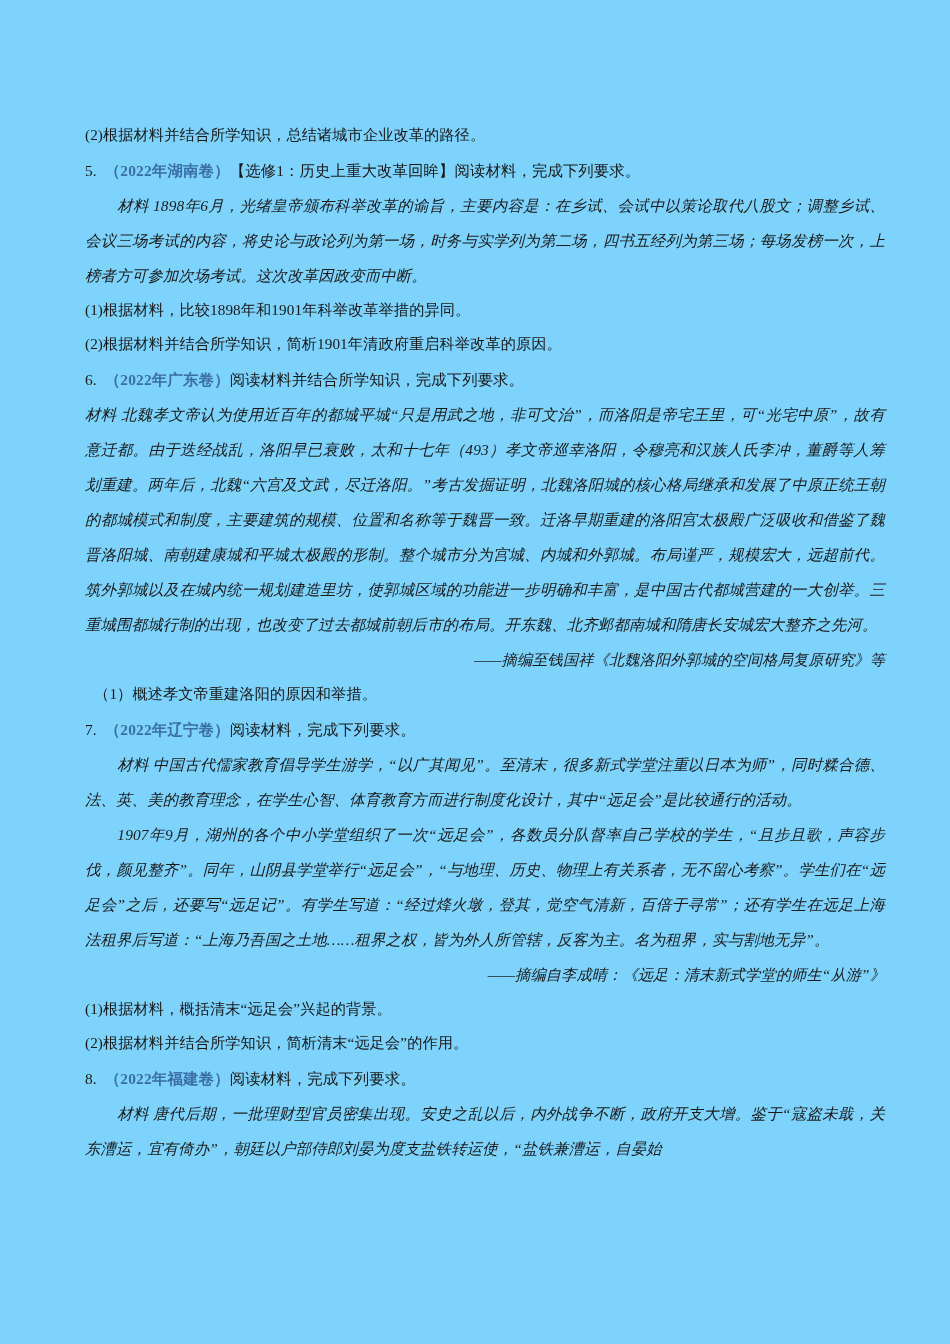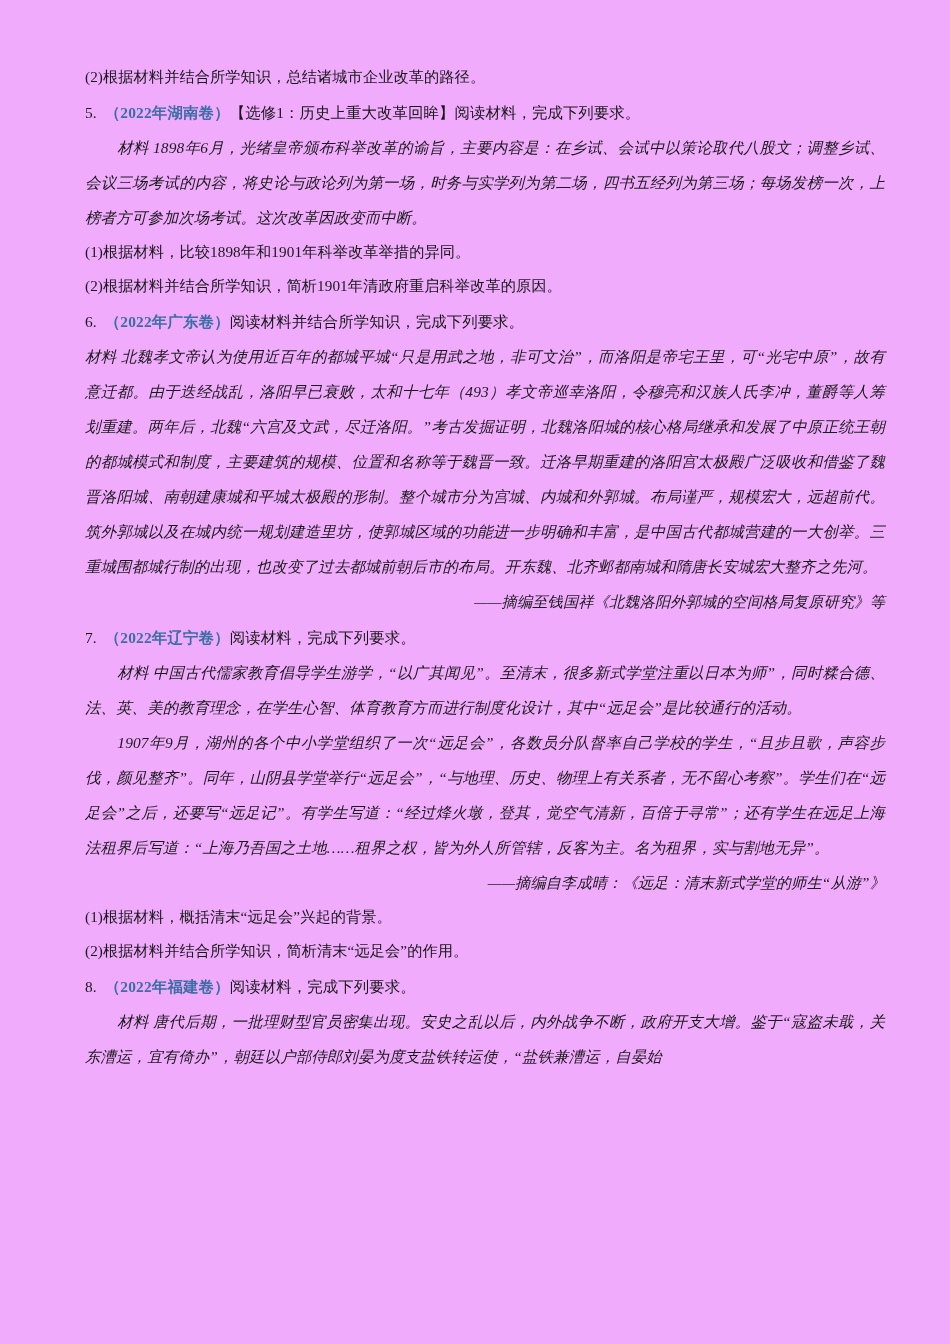--- a/index.html
+++ b/index.html
@@ -11,23 +11,23 @@
     width: 950px;
     height: 1344px;
     overflow: hidden;
     font-family: "Liberation Serif", "DejaVu Serif", serif;
     color: #181818;
   }
   .page {
     position: relative;
     width: 950px;
     height: 1344px;
-    background: #f0abfc;
+    background: #7dd3fc;
     box-sizing: border-box;
-    padding: 60px 66px 0 85px;
+    padding: 118px 66px 0 85px;
   }
   .doc {
     width: 800px;
   }
 
   
   p {
     margin: 0;
     padding: 0;
   }
@@ -114,20 +114,21 @@
     <p class="qline subq">(1)根据材料，比较1898年和1901年科举改革举措的异同。</p>
     <p class="qline subq">(2)根据材料并结合所学知识，简析1901年清政府重启科举改革的原因。</p>
 
     <p class="qline qhead">
       <span class="qnum">6.</span>&nbsp;&nbsp;<span class="qsrc">（2022年广东卷）</span><span class="qhead-rest">阅读材料并结合所学知识，完成下列要求。</span>
     </p>
 
     <p class="material noindent">材料 北魏孝文帝认为使用近百年的都城平城“只是用武之地，非可文治”，而洛阳是帝宅王里，可“光宅中原”，故有意迁都。由于迭经战乱，洛阳早已衰败，太和十七年（493）孝文帝巡幸洛阳，令穆亮和汉族人氏李冲，董爵等人筹划重建。两年后，北魏“六宫及文武，尽迁洛阳。”考古发掘证明，北魏洛阳城的核心格局继承和发展了中原正统王朝的都城模式和制度，主要建筑的规模、位置和名称等于魏晋一致。迁洛早期重建的洛阳宫太极殿广泛吸收和借鉴了魏晋洛阳城、南朝建康城和平城太极殿的形制。整个城市分为宫城、内城和外郭城。布局谨严，规模宏大，远超前代。筑外郭城以及在城内统一规划建造里坊，使郭城区域的功能进一步明确和丰富，是中国古代都城营建的一大创举。三重城围都城行制的出现，也改变了过去都城前朝后市的布局。开东魏、北齐邺都南城和隋唐长安城宏大整齐之先河。</p>
     <p class="attrib">——摘编至钱国祥《北魏洛阳外郭城的空间格局复原研究》等</p>
 
+    <p class="qline subq wide">（1）概述孝文帝重建洛阳的原因和举措。</p>
 
     <p class="qline qhead">
       <span class="qnum">7.</span>&nbsp;&nbsp;<span class="qsrc">（2022年辽宁卷）</span><span class="qhead-rest">阅读材料，完成下列要求。</span>
     </p>
 
     <p class="material indent">材料 中国古代儒家教育倡导学生游学，“以广其闻见”。至清末，很多新式学堂注重以日本为师”，同时糅合德、法、英、美的教育理念，在学生心智、体育教育方而进行制度化设计，其中“远足会”是比较通行的活动。</p>
     <p class="material indent">1907年9月，湖州的各个中小学堂组织了一次“远足会”，各数员分队督率自己学校的学生，“且步且歌，声容步伐，颜见整齐”。同年，山阴县学堂举行“远足会”，“与地理、历史、物理上有关系者，无不留心考察”。学生们在“远足会”之后，还要写“远足记”。有学生写道：“经过烽火墩，登其，觉空气清新，百倍于寻常”；还有学生在远足上海法租界后写道：“上海乃吾国之土地……租界之权，皆为外人所管辖，反客为主。名为租界，实与割地无异”。</p>
     <p class="attrib">——摘编自李成晴：《远足：清末新式学堂的师生“从游”》</p>
 
     <p class="qline subq">(1)根据材料，概括清末“远足会”兴起的背景。</p>

